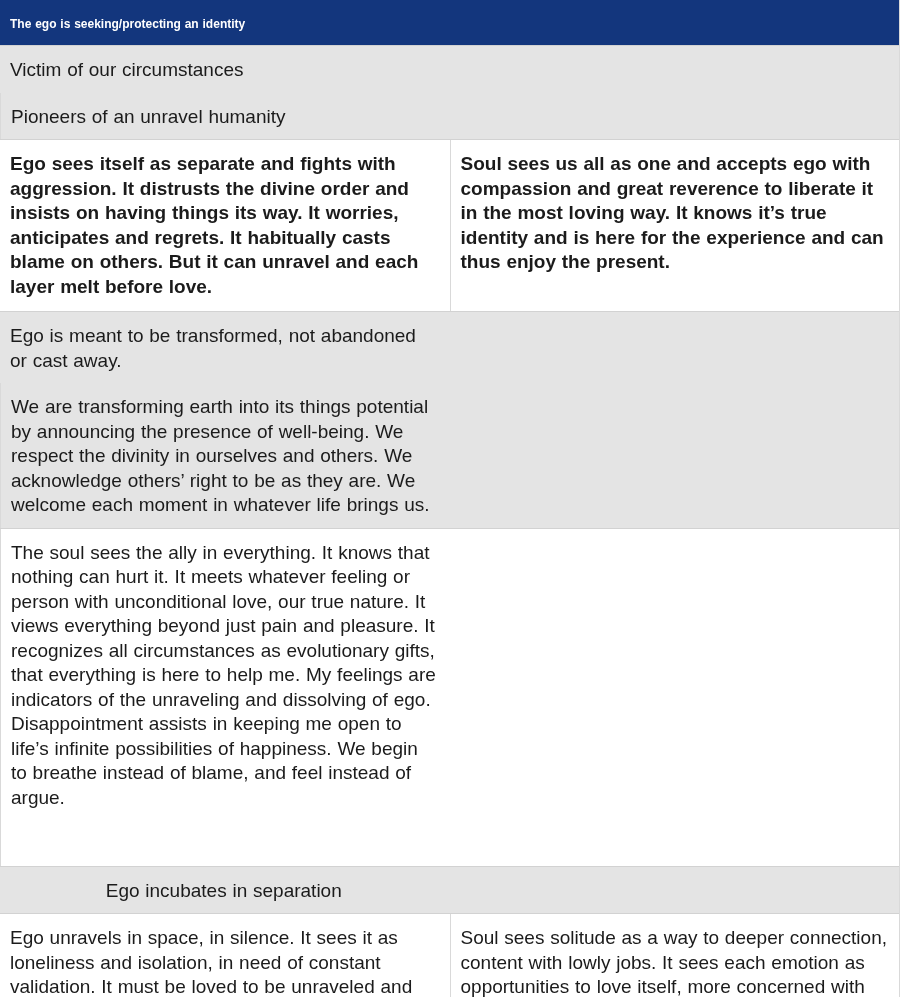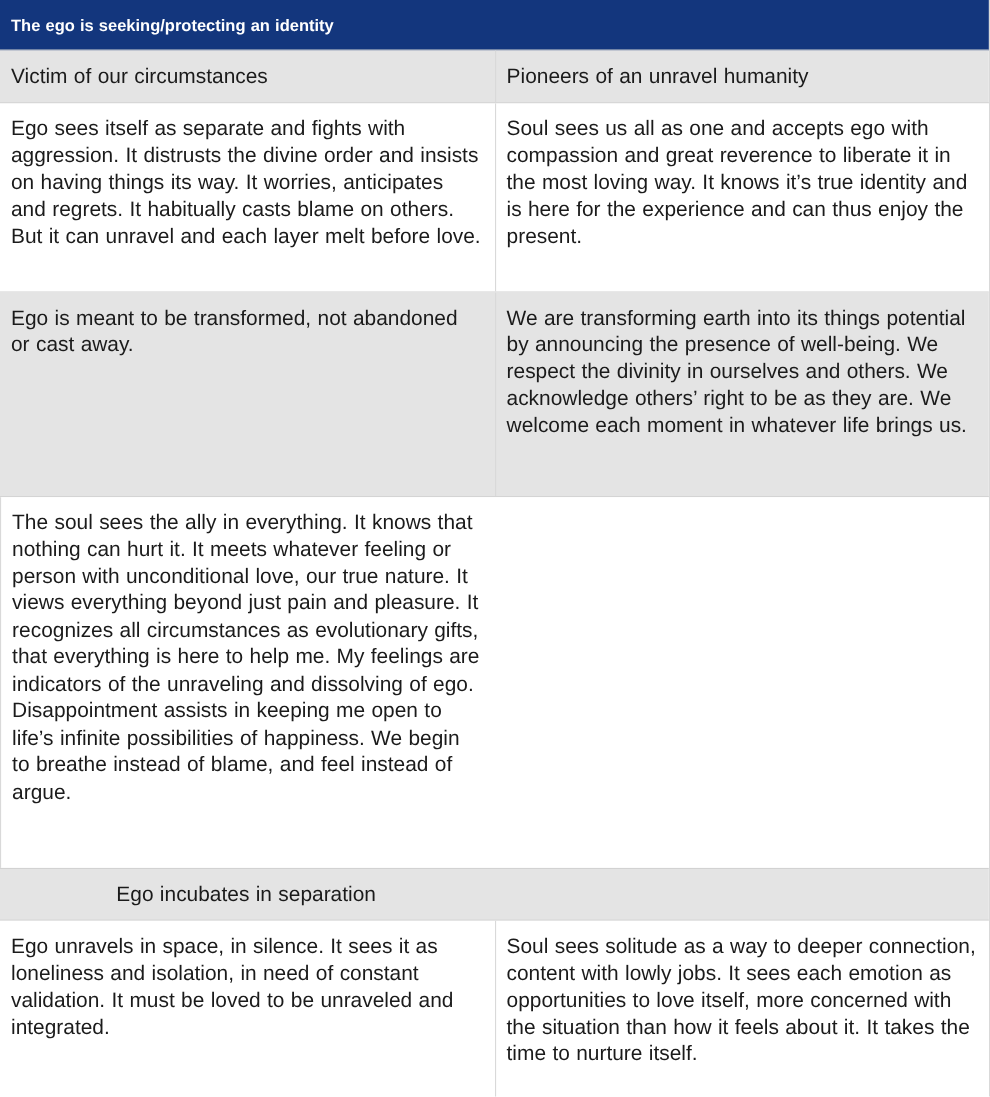--- a/index.html
+++ b/index.html
@@ -17,53 +17,53 @@
   .row {
     display: flex;
     width: 100%;
     border-bottom: 1px solid #d2d2d2;
   }
   .row.header-row {
     background: #13367d;
     border-bottom: 1px solid #d2d2d2;
     min-height: 45px;
   }
-  .row.shaded { background: #e4e4e4; }
+  .row.shaded { background: #e4e4e4; flex-direction: column; }
   .row.plain  { background: #ffffff; }
   .cell {
     width: 50%;
     padding: 12px 12px 10px 10px;
     font-size: 19px;
     line-height: 24.5px;
     color: #1b1b1b;
     word-spacing: 0.5px;
   }
   .cell.right { border-left: 1px solid #d9d9d9; }
   .header-row .cell {
     color: #ffffff;
     font-weight: bold;
-    font-size: 15px;
+    font-size: 12px;
     line-height: 22px;
     padding-top: 13px;
   }
   .header-row .cell.right { border-left: 1px solid rgba(255,255,255,0.55); }
 </style>
 </head>
 <body>
 
 <div class="table-wrap">
   <div class="row header-row">
     <div class="cell left">The ego is seeking/protecting an identity</div>
   </div>
   <div>
       <div class="row shaded" style="min-height: 46px;">
         <div class="cell left">Victim of our circumstances</div>
         <div class="cell right">Pioneers of an unravel humanity</div>
       </div>
-      <div class="row plain" style="min-height: 172px;">
+      <div class="row plain" style="min-height: 172px; font-weight: bold;">
         <div class="cell left">Ego sees itself as separate and fights with aggression. It distrusts the divine order and insists on having things its way. It worries, anticipates and regrets. It habitually casts blame on others. But it can unravel and each layer melt before love.</div>
         <div class="cell right">Soul sees us all as one and accepts ego with compassion and great reverence to liberate it in the most loving way. It knows it’s true identity and is here for the experience and can thus enjoy the present.</div>
       </div>
       <div class="row shaded" style="min-height: 186px;">
         <div class="cell left">Ego is meant to be transformed, not abandoned or cast away.</div>
         <div class="cell right">We are transforming earth into its things potential by announcing the presence of well-being. We respect the divinity in ourselves and others. We acknowledge others’ right to be as they are. We welcome each moment in whatever life brings us.</div>
       </div>
       <div class="row plain" style="min-height: 338px;">
         <div class="cell right">The soul sees the ally in everything. It knows that nothing can hurt it. It meets whatever feeling or person with unconditional love, our true nature. It views everything beyond just pain and pleasure. It recognizes all circumstances as evolutionary gifts, that everything is here to help me. My feelings are indicators of the unraveling and dissolving of ego. Disappointment assists in keeping me open to life’s infinite possibilities of happiness. We begin to breathe instead of blame, and feel instead of argue.</div>
       </div>

